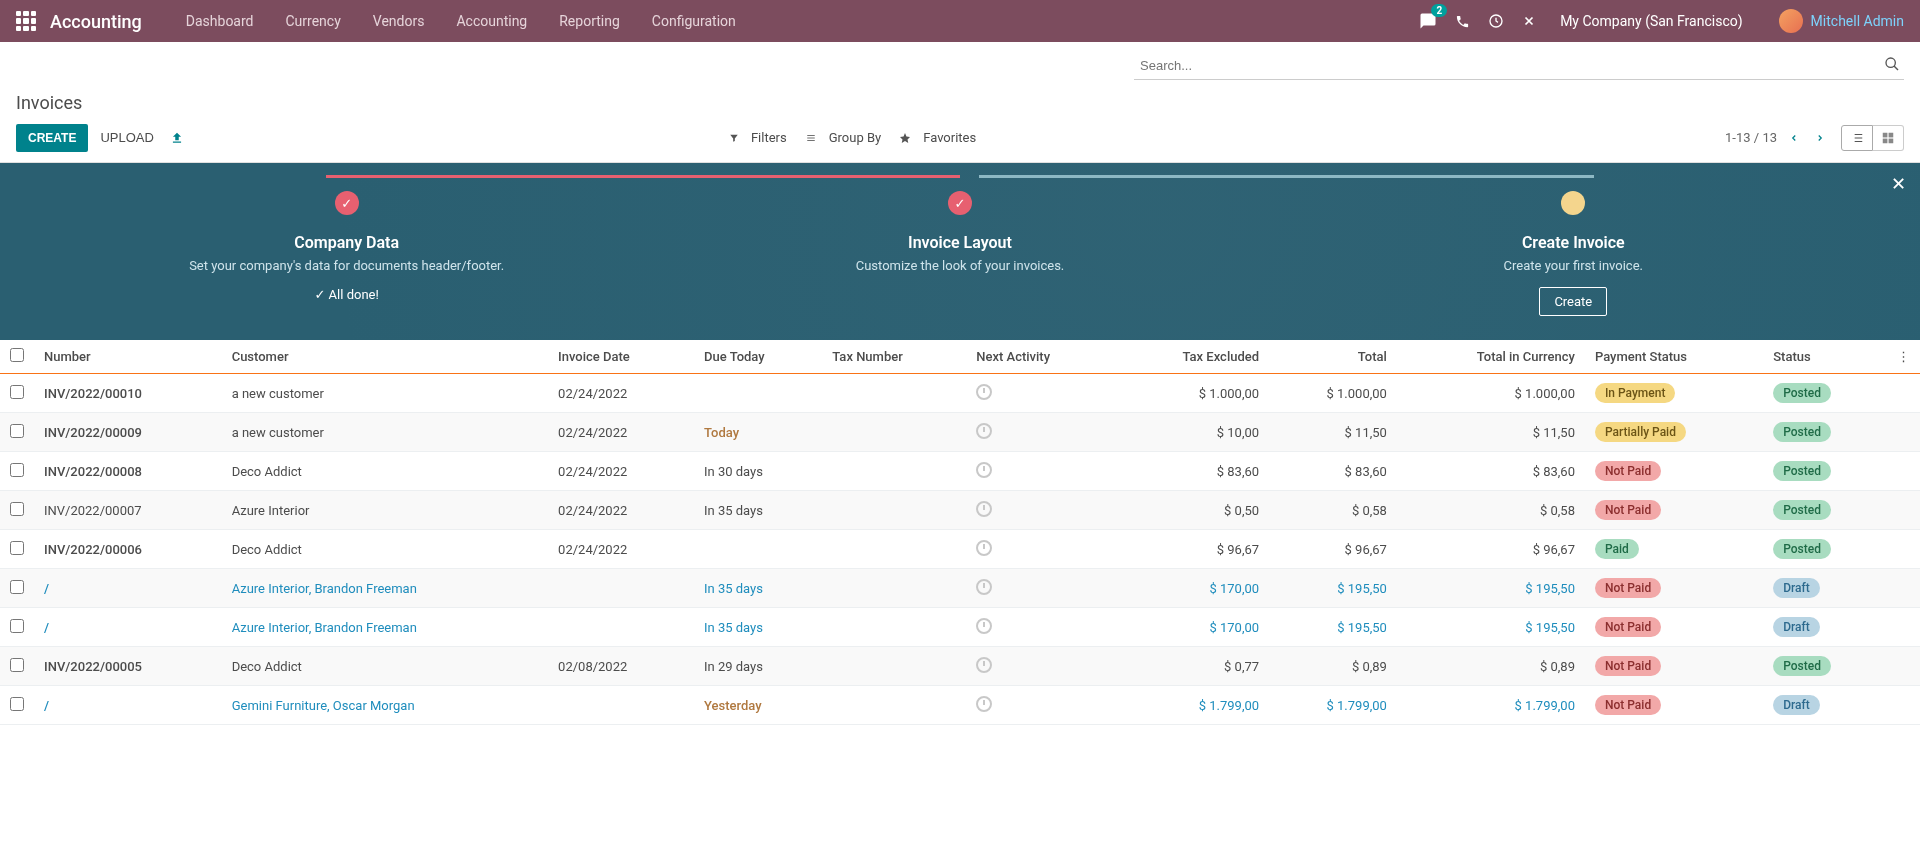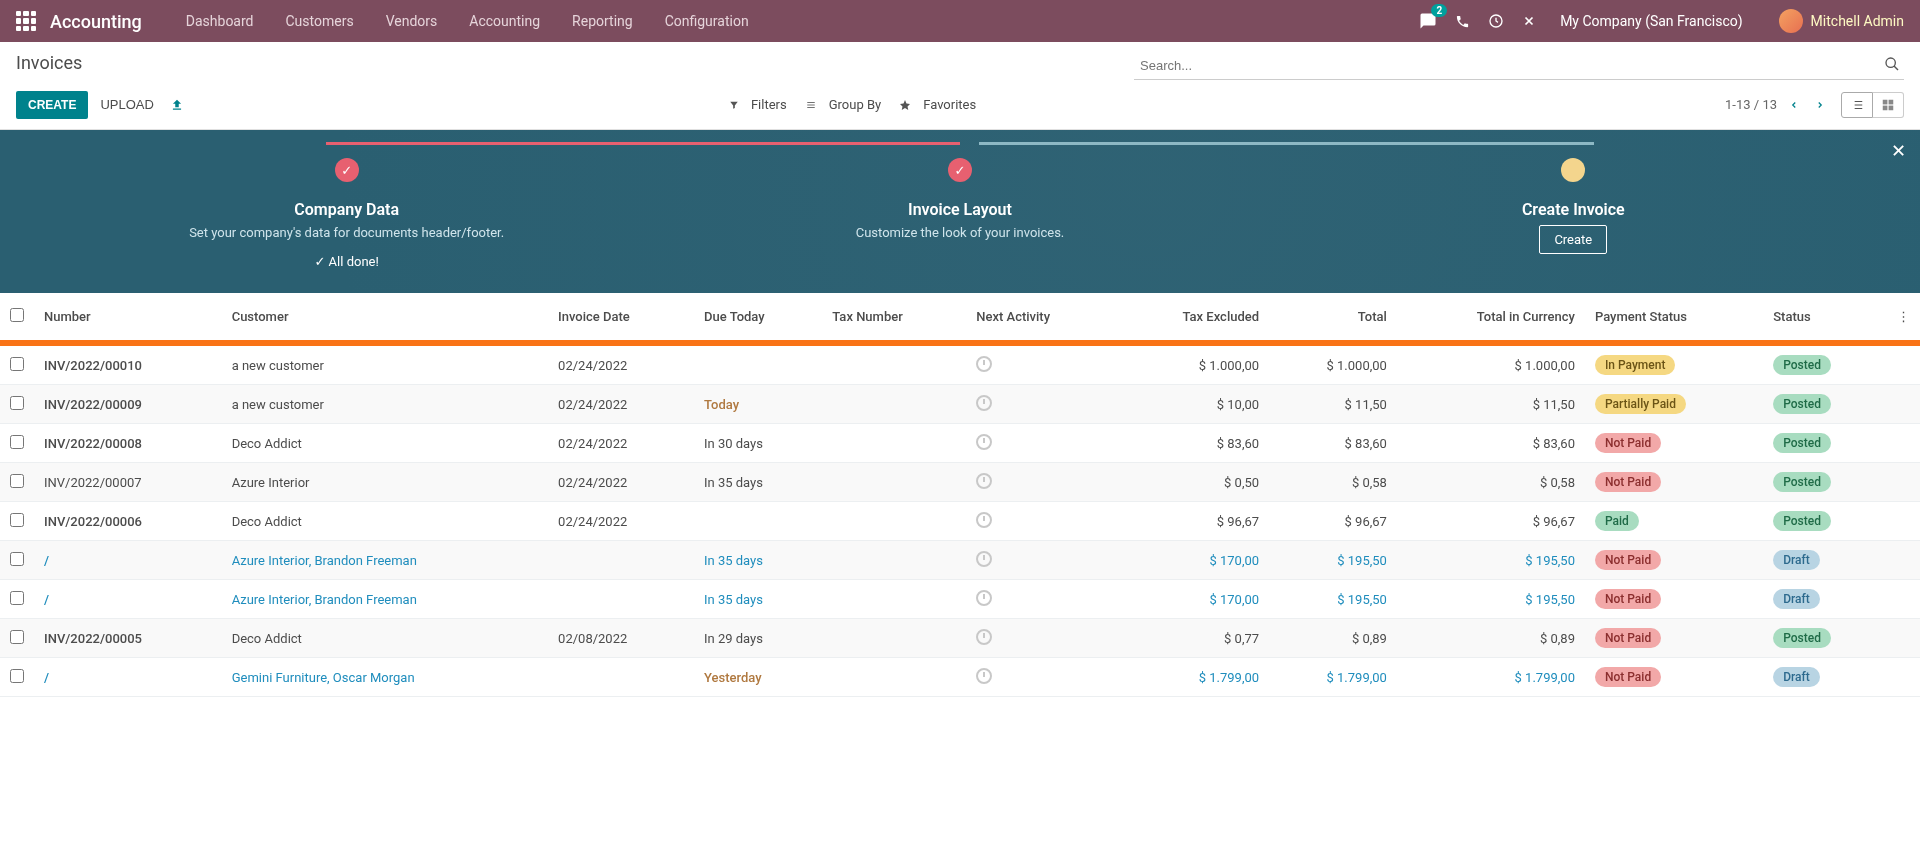--- a/index.html
+++ b/index.html
@@ -10,27 +10,27 @@
 .navbar .apps-icon { width: 20px; height: 20px; margin-right: 14px; display: grid; grid-template-columns: repeat(3,1fr); gap: 2px; cursor: pointer; }
 .navbar .apps-icon span { background: #fff; border-radius: 1px; }
 .navbar .brand { font-size: 18px; font-weight: 500; margin-right: 28px; }
 .navbar .nav-links { display: flex; gap: 0; }
 .navbar .nav-links a { color: #e6d4da; text-decoration: none; padding: 11px 16px; font-size: 14px; cursor: pointer; }
 .navbar .spacer { flex: 1; }
 .navbar .right-icons { display: flex; align-items: center; gap: 18px; }
 .navbar .right-icons .icon { color: #fff; cursor: pointer; position: relative; display: flex; align-items: center; }
 .navbar .badge { position: absolute; top: -8px; right: -10px; background: #00a09d; color: #fff; border-radius: 10px; padding: 1px 5px; font-size: 10px; font-weight: bold; }
 .navbar .company { color: #fff; font-size: 14px; margin-left: 6px; }
-.navbar .user { display: flex; align-items: center; gap: 8px; color: #fef9c3; font-size: 14px; margin-left: 18px; cursor: pointer; }
+.navbar .user { display: flex; align-items: center; gap: 8px; color: #7dd3fc; font-size: 14px; margin-left: 18px; cursor: pointer; }
 .navbar .user .avatar { width: 24px; height: 24px; border-radius: 50%; background: linear-gradient(135deg,#f4a261,#e76f51); }
 
 
 .control-panel { padding: 10px 16px 0; border-bottom: 1px solid #e0e0e0; }
 .cp-top { display: flex; align-items: flex-start; }
-.cp-top h1 { font-size: 18px; font-weight: 400; color: #4c4c4c; }
+.cp-top h1 { font-size: 18px; font-weight: 400; color: #4c4c4c; margin-top: 40px; }
 .cp-top .search-area { margin-left: auto; width: 770px; }
 .cp-top .search-input { width: 100%; border: none; border-bottom: 1px solid #ccc; padding: 6px 30px 6px 6px; font-size: 13px; outline: none; }
 .cp-top .search-wrap { position: relative; }
 .cp-top .search-wrap .si { position: absolute; right: 4px; top: 4px; color: #666; cursor: pointer; }
 .cp-bottom { display: flex; align-items: center; margin-top: 10px; padding-bottom: 10px; }
 .btn-primary { background: #00828c; color: #fff; border: none; padding: 7px 12px; font-size: 12px; font-weight: bold; cursor: pointer; border-radius: 2px; }
 .btn-link { background: none; border: none; color: #4c4c4c; font-size: 13px; font-weight: 500; padding: 7px 12px; cursor: pointer; }
 .upload-icon { color: #00828c; cursor: pointer; margin-left: 4px; }
 .cp-bottom .filters { margin-left: auto; display: flex; gap: 18px; align-items: center; color: #4c4c4c; }
 .cp-bottom .filters > span { cursor: pointer; display: flex; align-items: center; gap: 12px; }
@@ -53,21 +53,21 @@
 .onboarding .step-dot { width: 24px; height: 24px; border-radius: 50%; margin: 0 auto 18px; display: flex; align-items: center; justify-content: center; font-size: 13px; }
 .onboarding .step-dot.done { background: #e76070; color: #fff; }
 .onboarding .step-dot.pending { background: #f4d58d; }
 .onboarding .step h3 { font-size: 16px; font-weight: 600; margin-bottom: 6px; }
 .onboarding .step p { font-size: 13px; color: #cfe4eb; margin-bottom: 14px; }
 .onboarding .step .action { font-size: 13px; color: #fff; }
 .onboarding .step .action.btn-o { border: 1px solid #fff; padding: 6px 14px; display: inline-block; cursor: pointer; border-radius: 2px; }
 
 
 .list-table { width: 100%; border-collapse: collapse; }
-.list-table th { text-align: left; padding: 15px 10px; font-weight: 500; color: #4c4c4c; border-bottom: 6px solid #f97316; background: #fff; font-size: 13px; }
+.list-table th { text-align: left; padding: 8px 10px; font-weight: 500; color: #4c4c4c; border-bottom: 1px solid #f97316; background: #fff; font-size: 13px; }
 .list-table th.num, .list-table td.num { text-align: right; }
 .list-table td { padding: 9px 10px; border-bottom: 1px solid #eceff1; font-size: 13px; vertical-align: middle; }
 .list-table tr.odd td { background: #f9f9f9; }
 .list-table tr.draft td { color: #1f8dbd; }
 .list-table .chk { width: 32px; text-align: center; }
 .list-table input[type=checkbox] { cursor: pointer; width: 14px; height: 14px; }
 .list-table .clock-icon { color: #c8c8c8; display:inline-block; width:16px; height:16px; border:2px solid #c8c8c8; border-radius:50%; position:relative; }
 .list-table .clock-icon::after { content:''; position:absolute; top:2px; left:5px; width:2px; height:5px; background:#c8c8c8; }
 .list-table .due-warn { color: #b07940; font-weight: 500; }
 .badge-pill { display: inline-block; padding: 3px 10px; border-radius: 11px; font-size: 12px; font-weight: 500; }
@@ -92,21 +92,21 @@
       <span></span>
       <span></span>
       <span></span>
       <span></span>
       <span></span>
       <span></span>
   </div>
   <div class="brand">Accounting</div>
   <div class="nav-links">
     <a>Dashboard</a>
-    <a>Customers</a>
+    <a>Currency</a>
     <a>Vendors</a>
     <a>Accounting</a>
     <a>Reporting</a>
     <a>Configuration</a>
   </div>
   <div class="spacer"></div>
   <div class="right-icons">
     <span class="icon">
       <svg width="18" height="18" viewBox="0 0 24 24" fill="#fff">
           <path d="M20 2H4a2 2 0 00-2 2v18l4-4h14a2 2 0 002-2V4a2 2 0 00-2-2z"></path>
@@ -223,20 +223,21 @@
       <div class="action">✓ <span>All done!</span></div>
     </div>
     <div class="step">
       <div class="step-dot done">✓</div>
       <h3>Invoice Layout</h3>
       <p>Customize the look of your invoices.</p>
     </div>
     <div class="step">
       <div class="step-dot pending"></div>
       <h3>Create Invoice</h3>
+      <p>Create your first invoice.</p>
       <div class="action btn-o">Create</div>
     </div>
   </div>
 </div>
 
 <table class="list-table">
   <thead>
     <tr>
       <th class="chk"><input type="checkbox" style=""></th>
       <th>Number</th>

